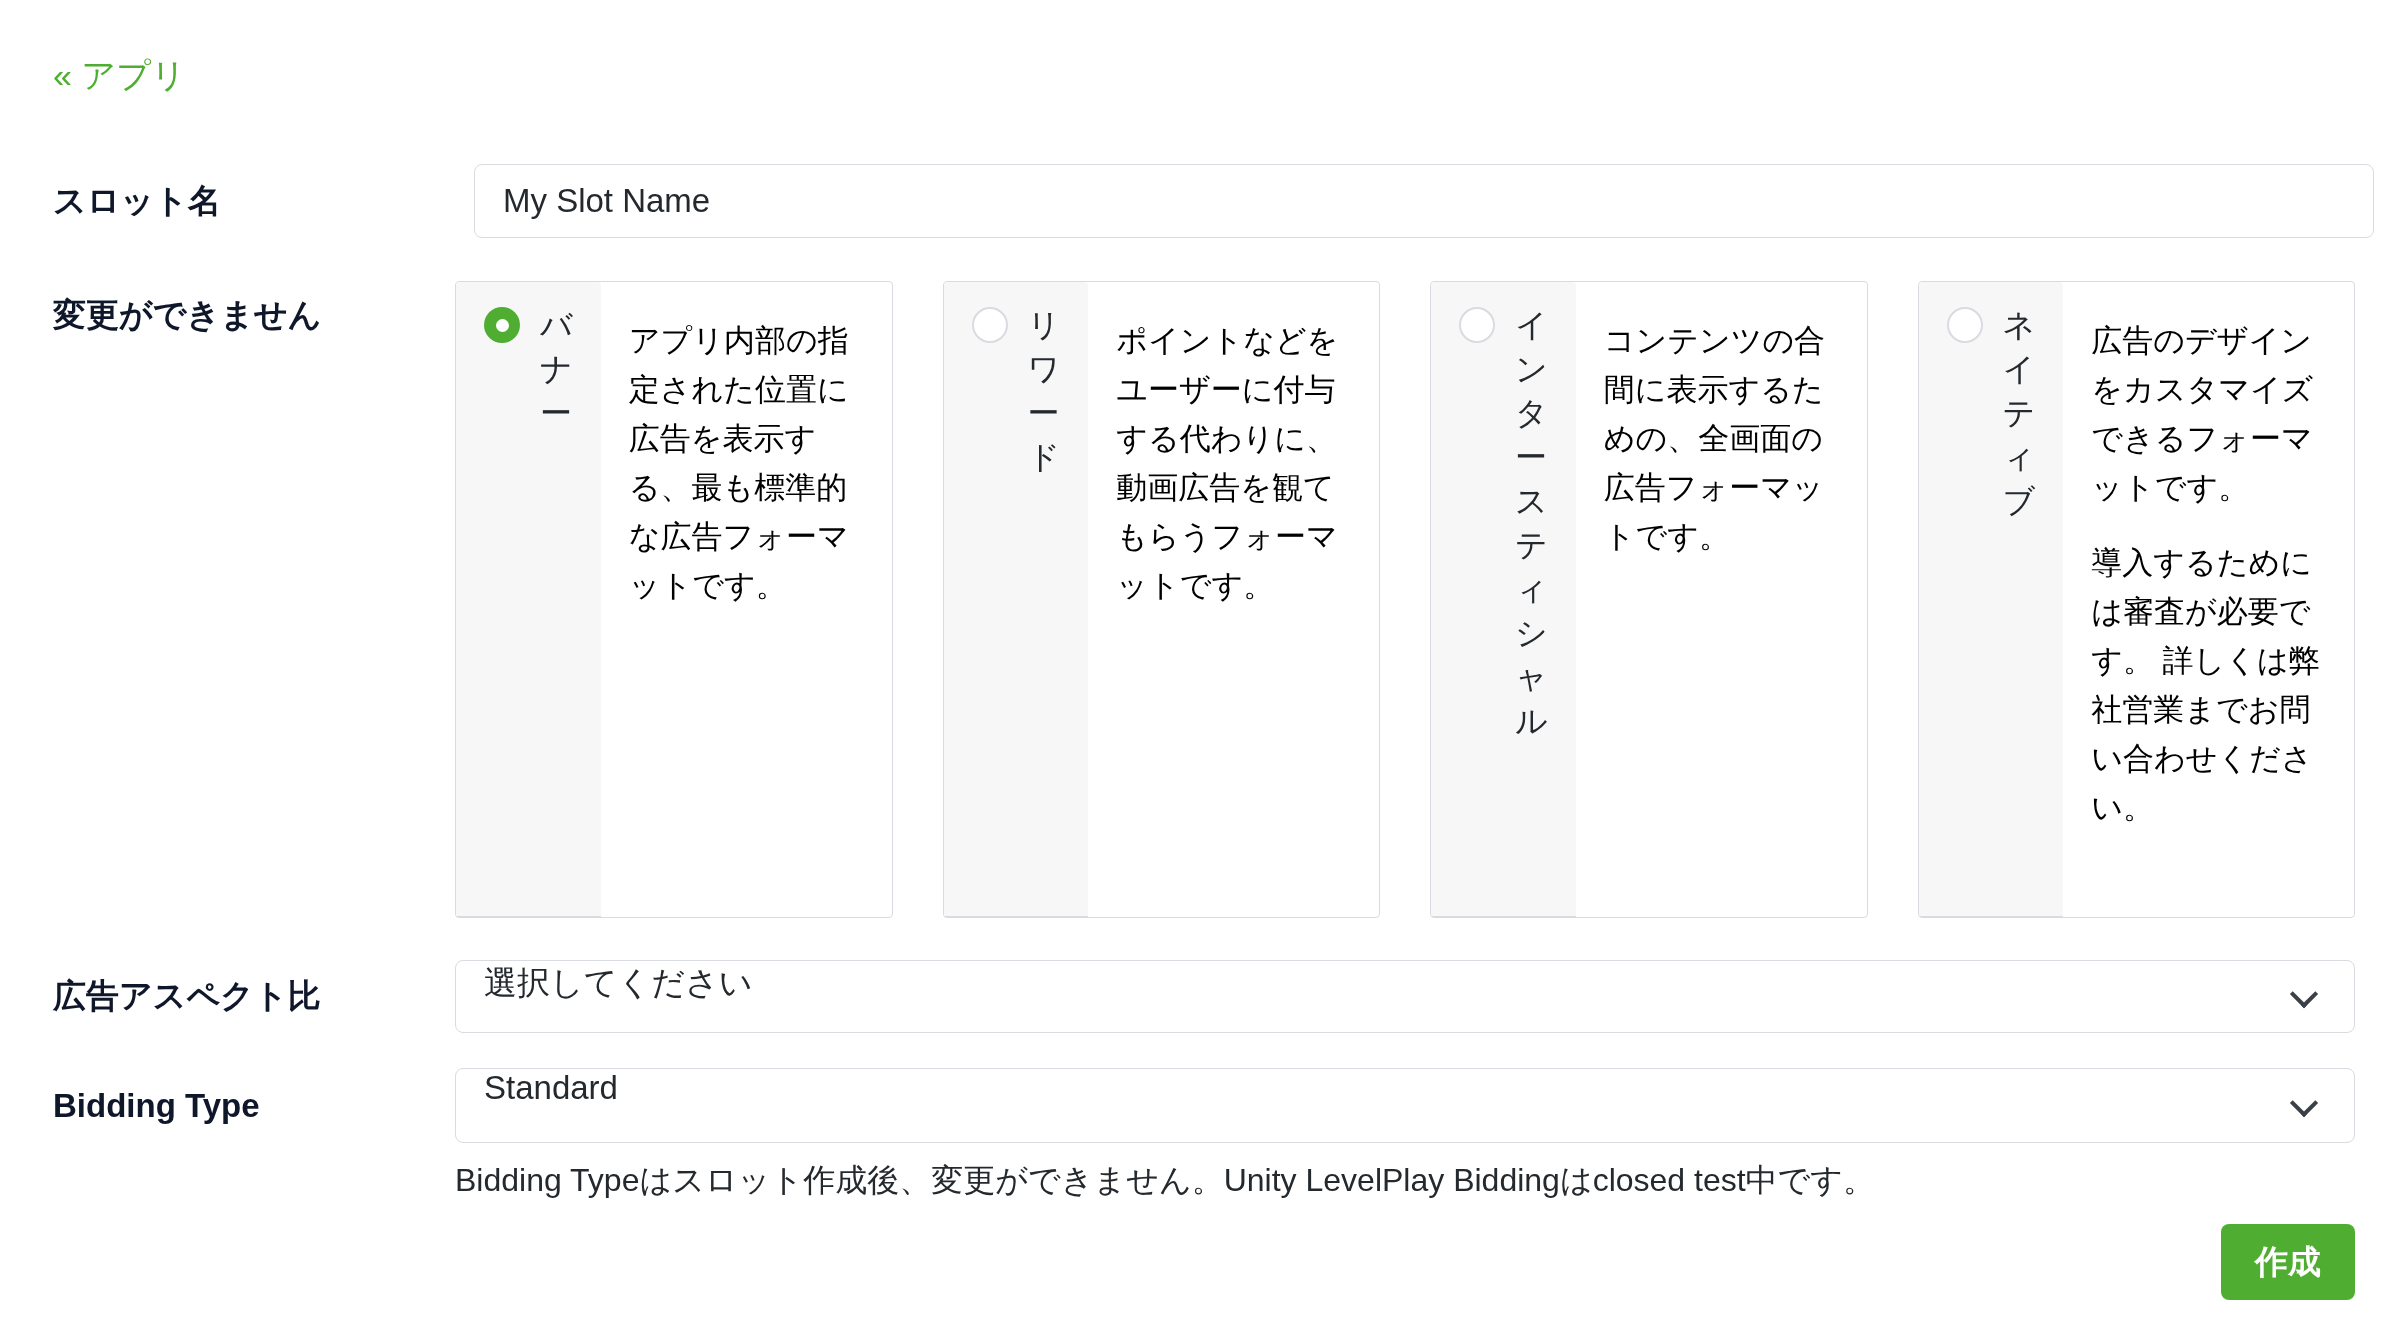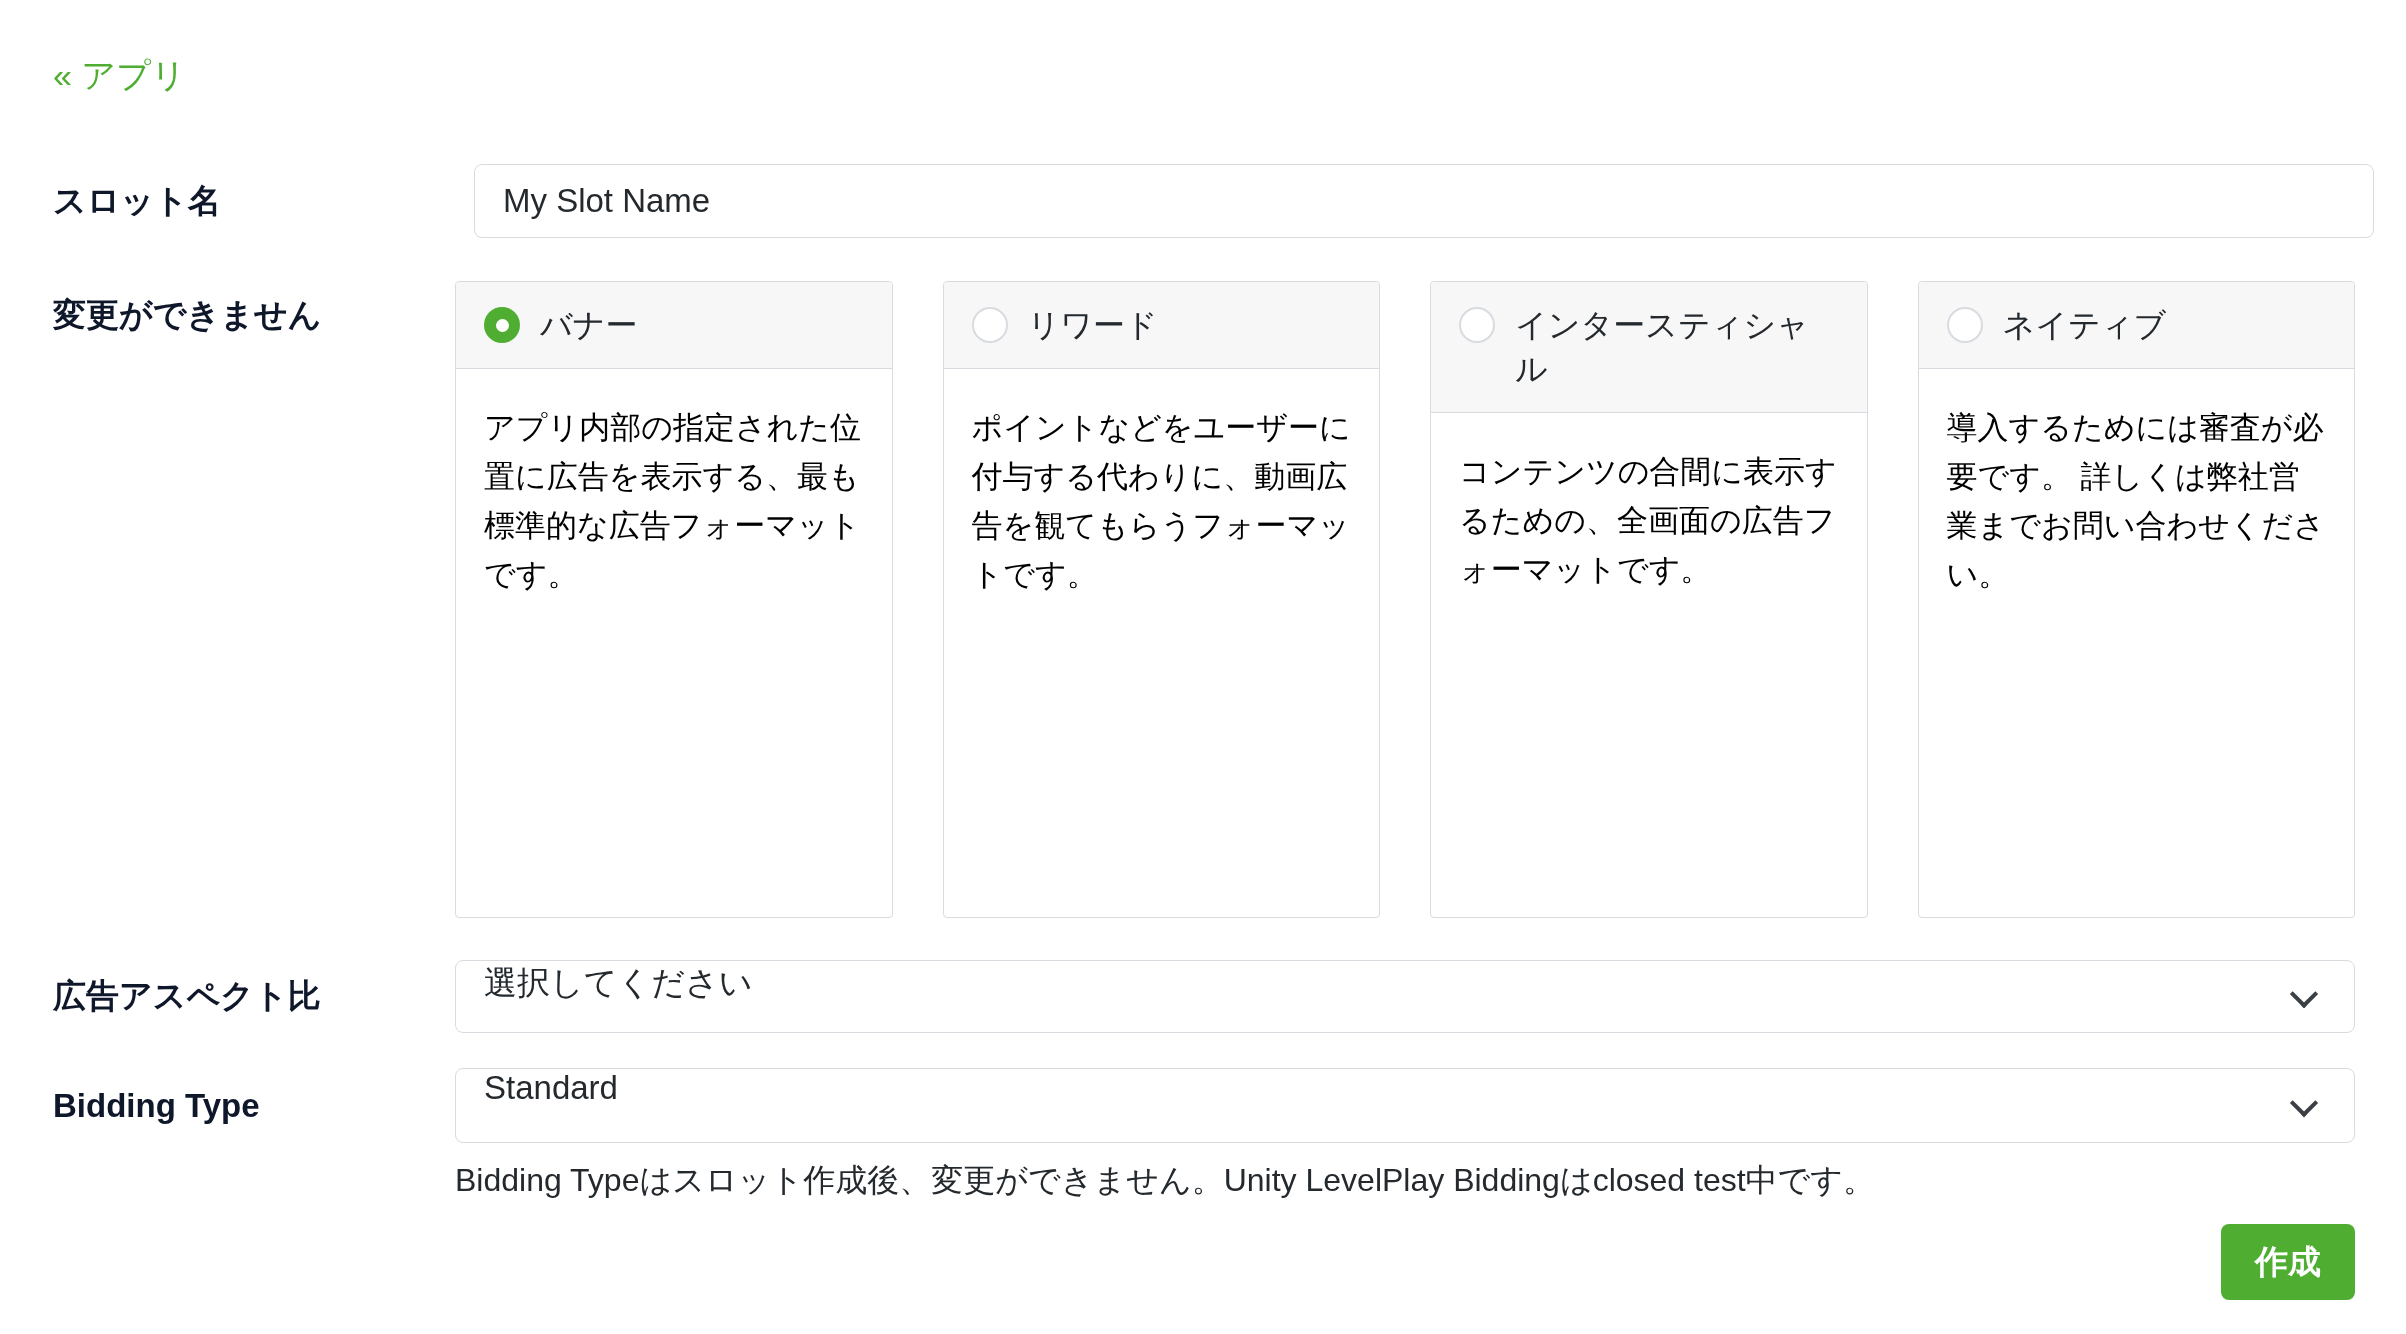--- a/index.html
+++ b/index.html
@@ -48,21 +48,21 @@
   .row-slot-name .form-label { height:74px; }
   .row-aspect .form-label { height:73px; }
   .row-bidding .form-label { height:75px; }
 
   .cards { display:flex; gap:50px; }
   .card {
     flex:1; min-width:0;
     height:637px;
     border:1px solid #d8dbe0; border-radius:4px;
     background:#fff;
-    display:flex; flex-direction:column;
+    display:flex; flex-direction:row;
     cursor:pointer;
   }
   .card-header {
     background:#f7f7f8;
     border-bottom:1px solid #d8dbe0;
     border-radius:4px 4px 0 0;
     padding:21px 28px;
     min-height:84px;
     display:flex; align-items:flex-start; gap:20px;
   }
@@ -181,20 +181,21 @@
           <p>コンテンツの合間に表示するための、全画面の広告フォーマットです。</p>
         </div>
       </div>
 
       <div class="card">
         <div class="card-header">
           <span class="radio"></span>
           <span class="card-title">ネイティブ</span>
         </div>
         <div class="card-body">
+          <p>広告のデザインをカスタマイズできるフォーマットです。</p>
           <p>導入するためには審査が必要です。 詳しくは弊社営業までお問い合わせください。</p>
         </div>
       </div>
 
     </div>
   </div>
 
   
   <div class="form-row row-aspect">
     <div class="form-label label-mid">広告アスペクト比</div>

